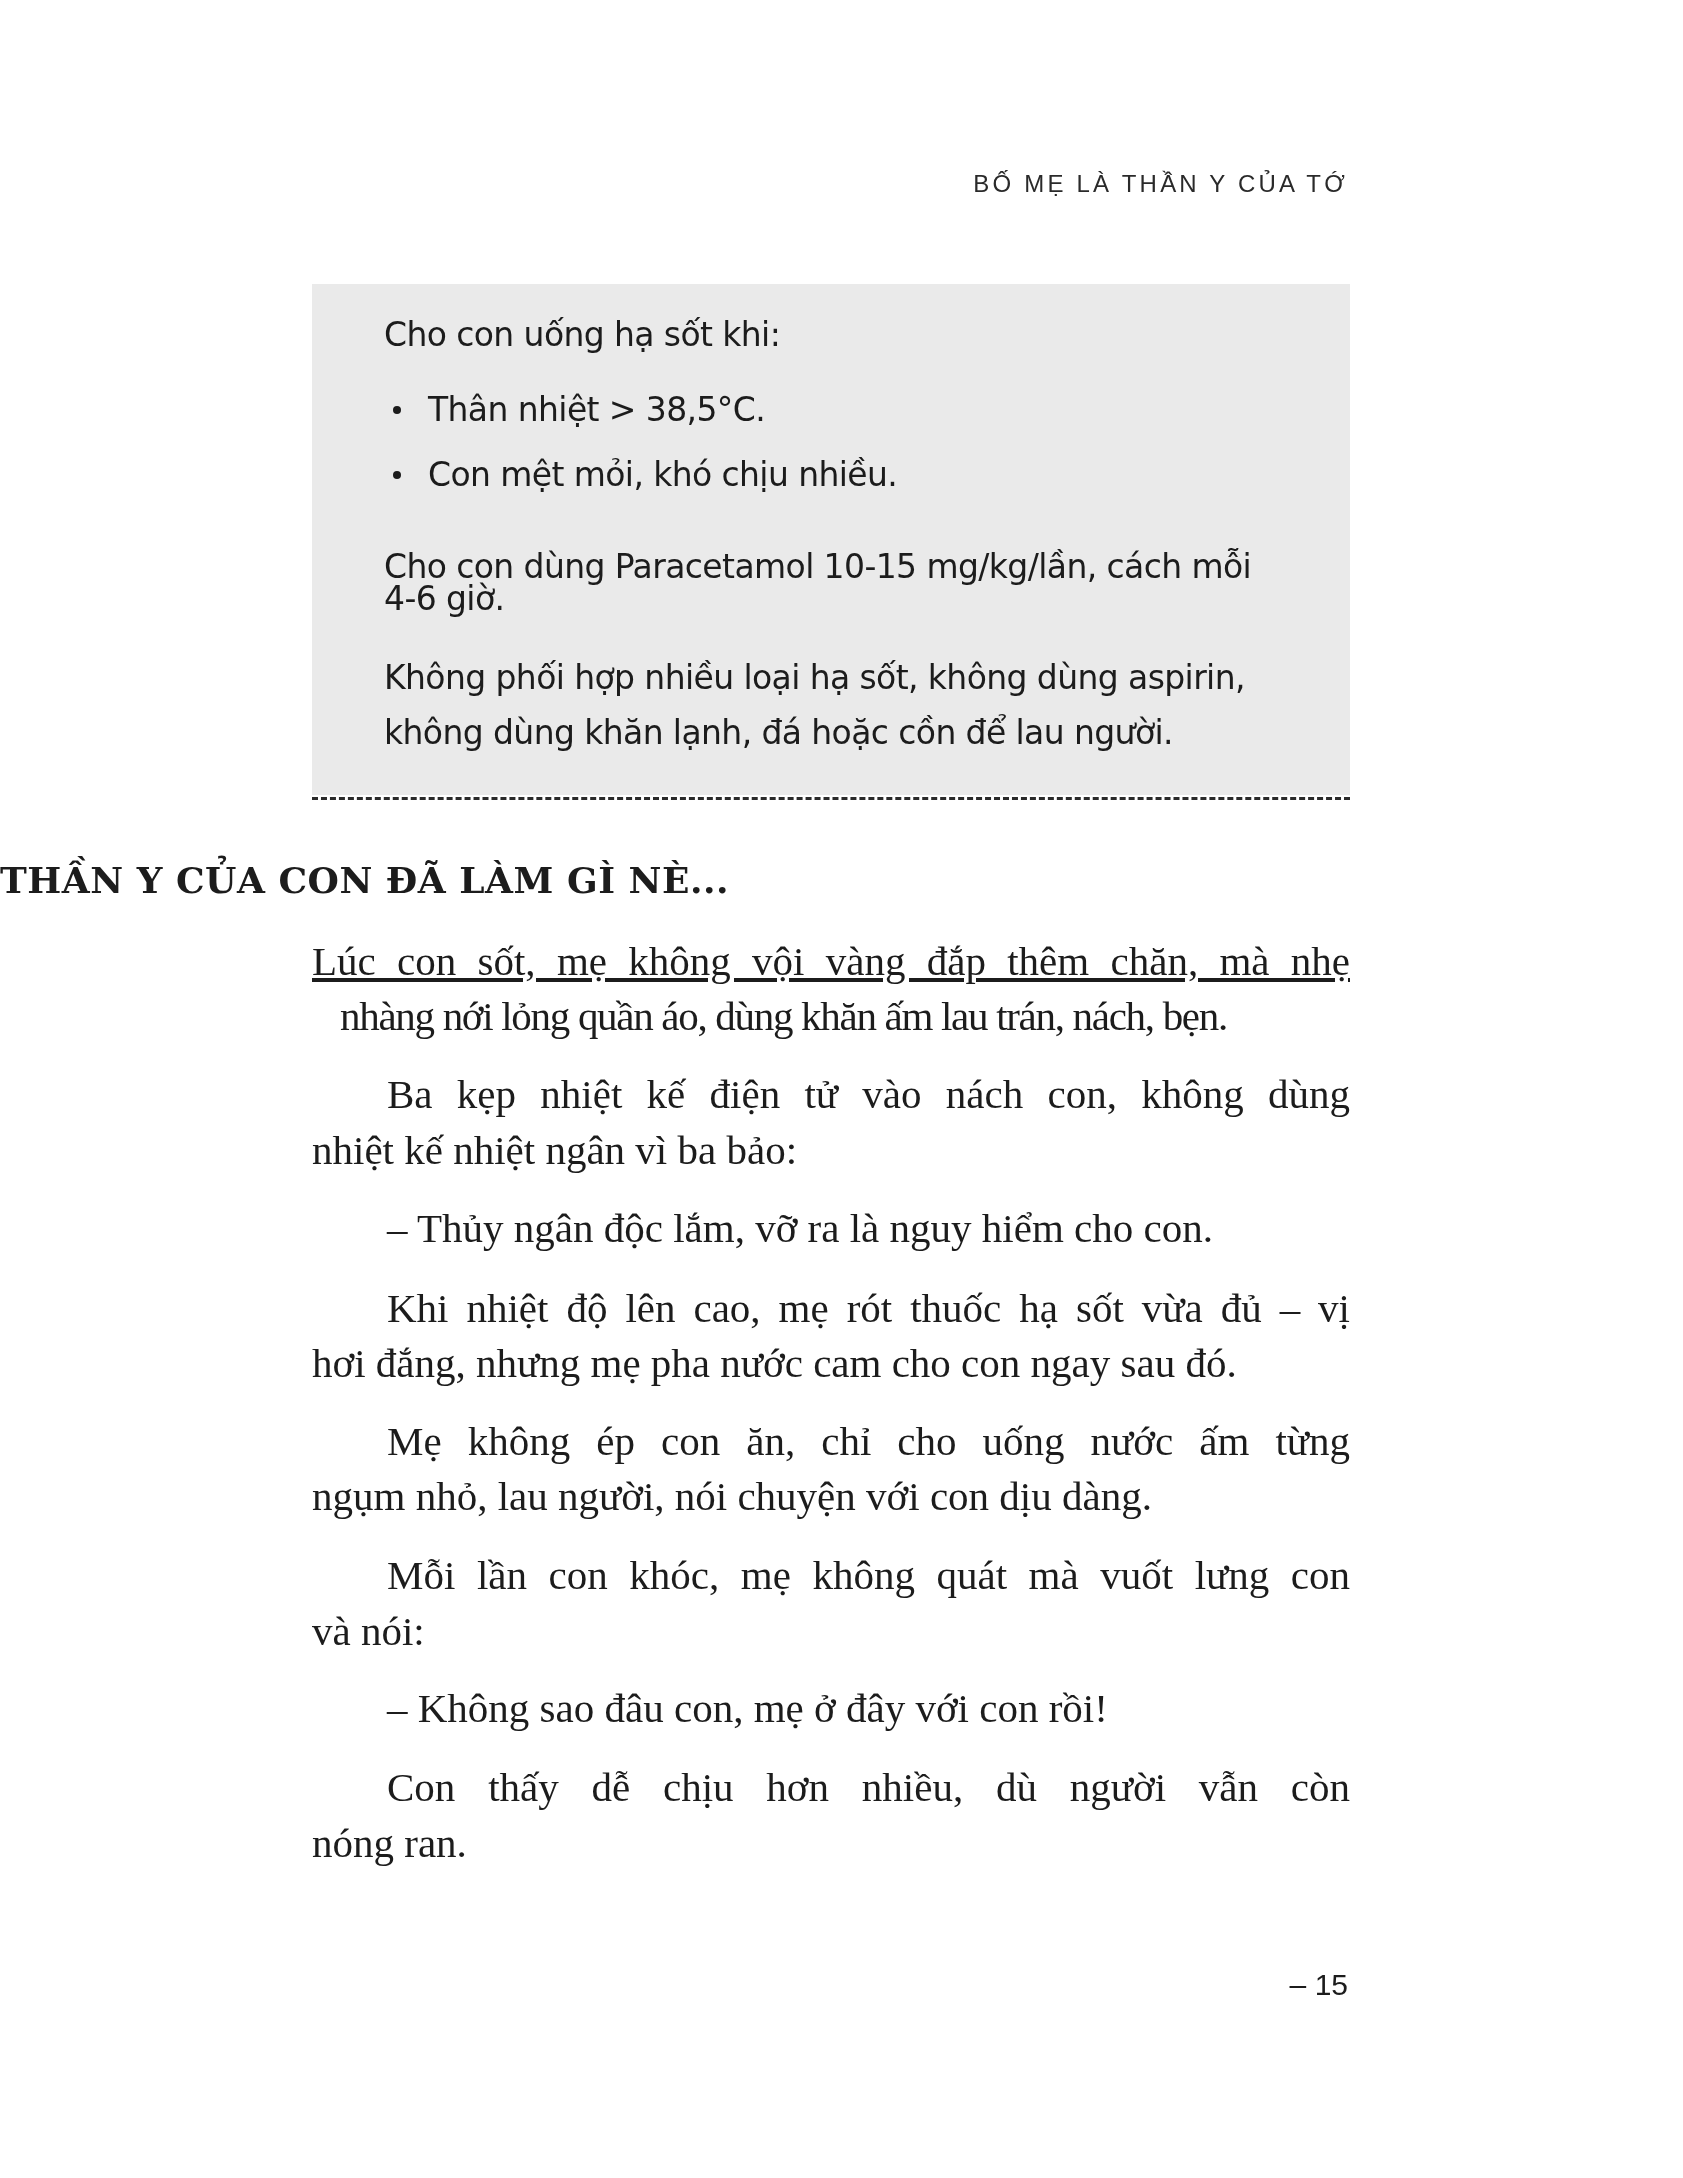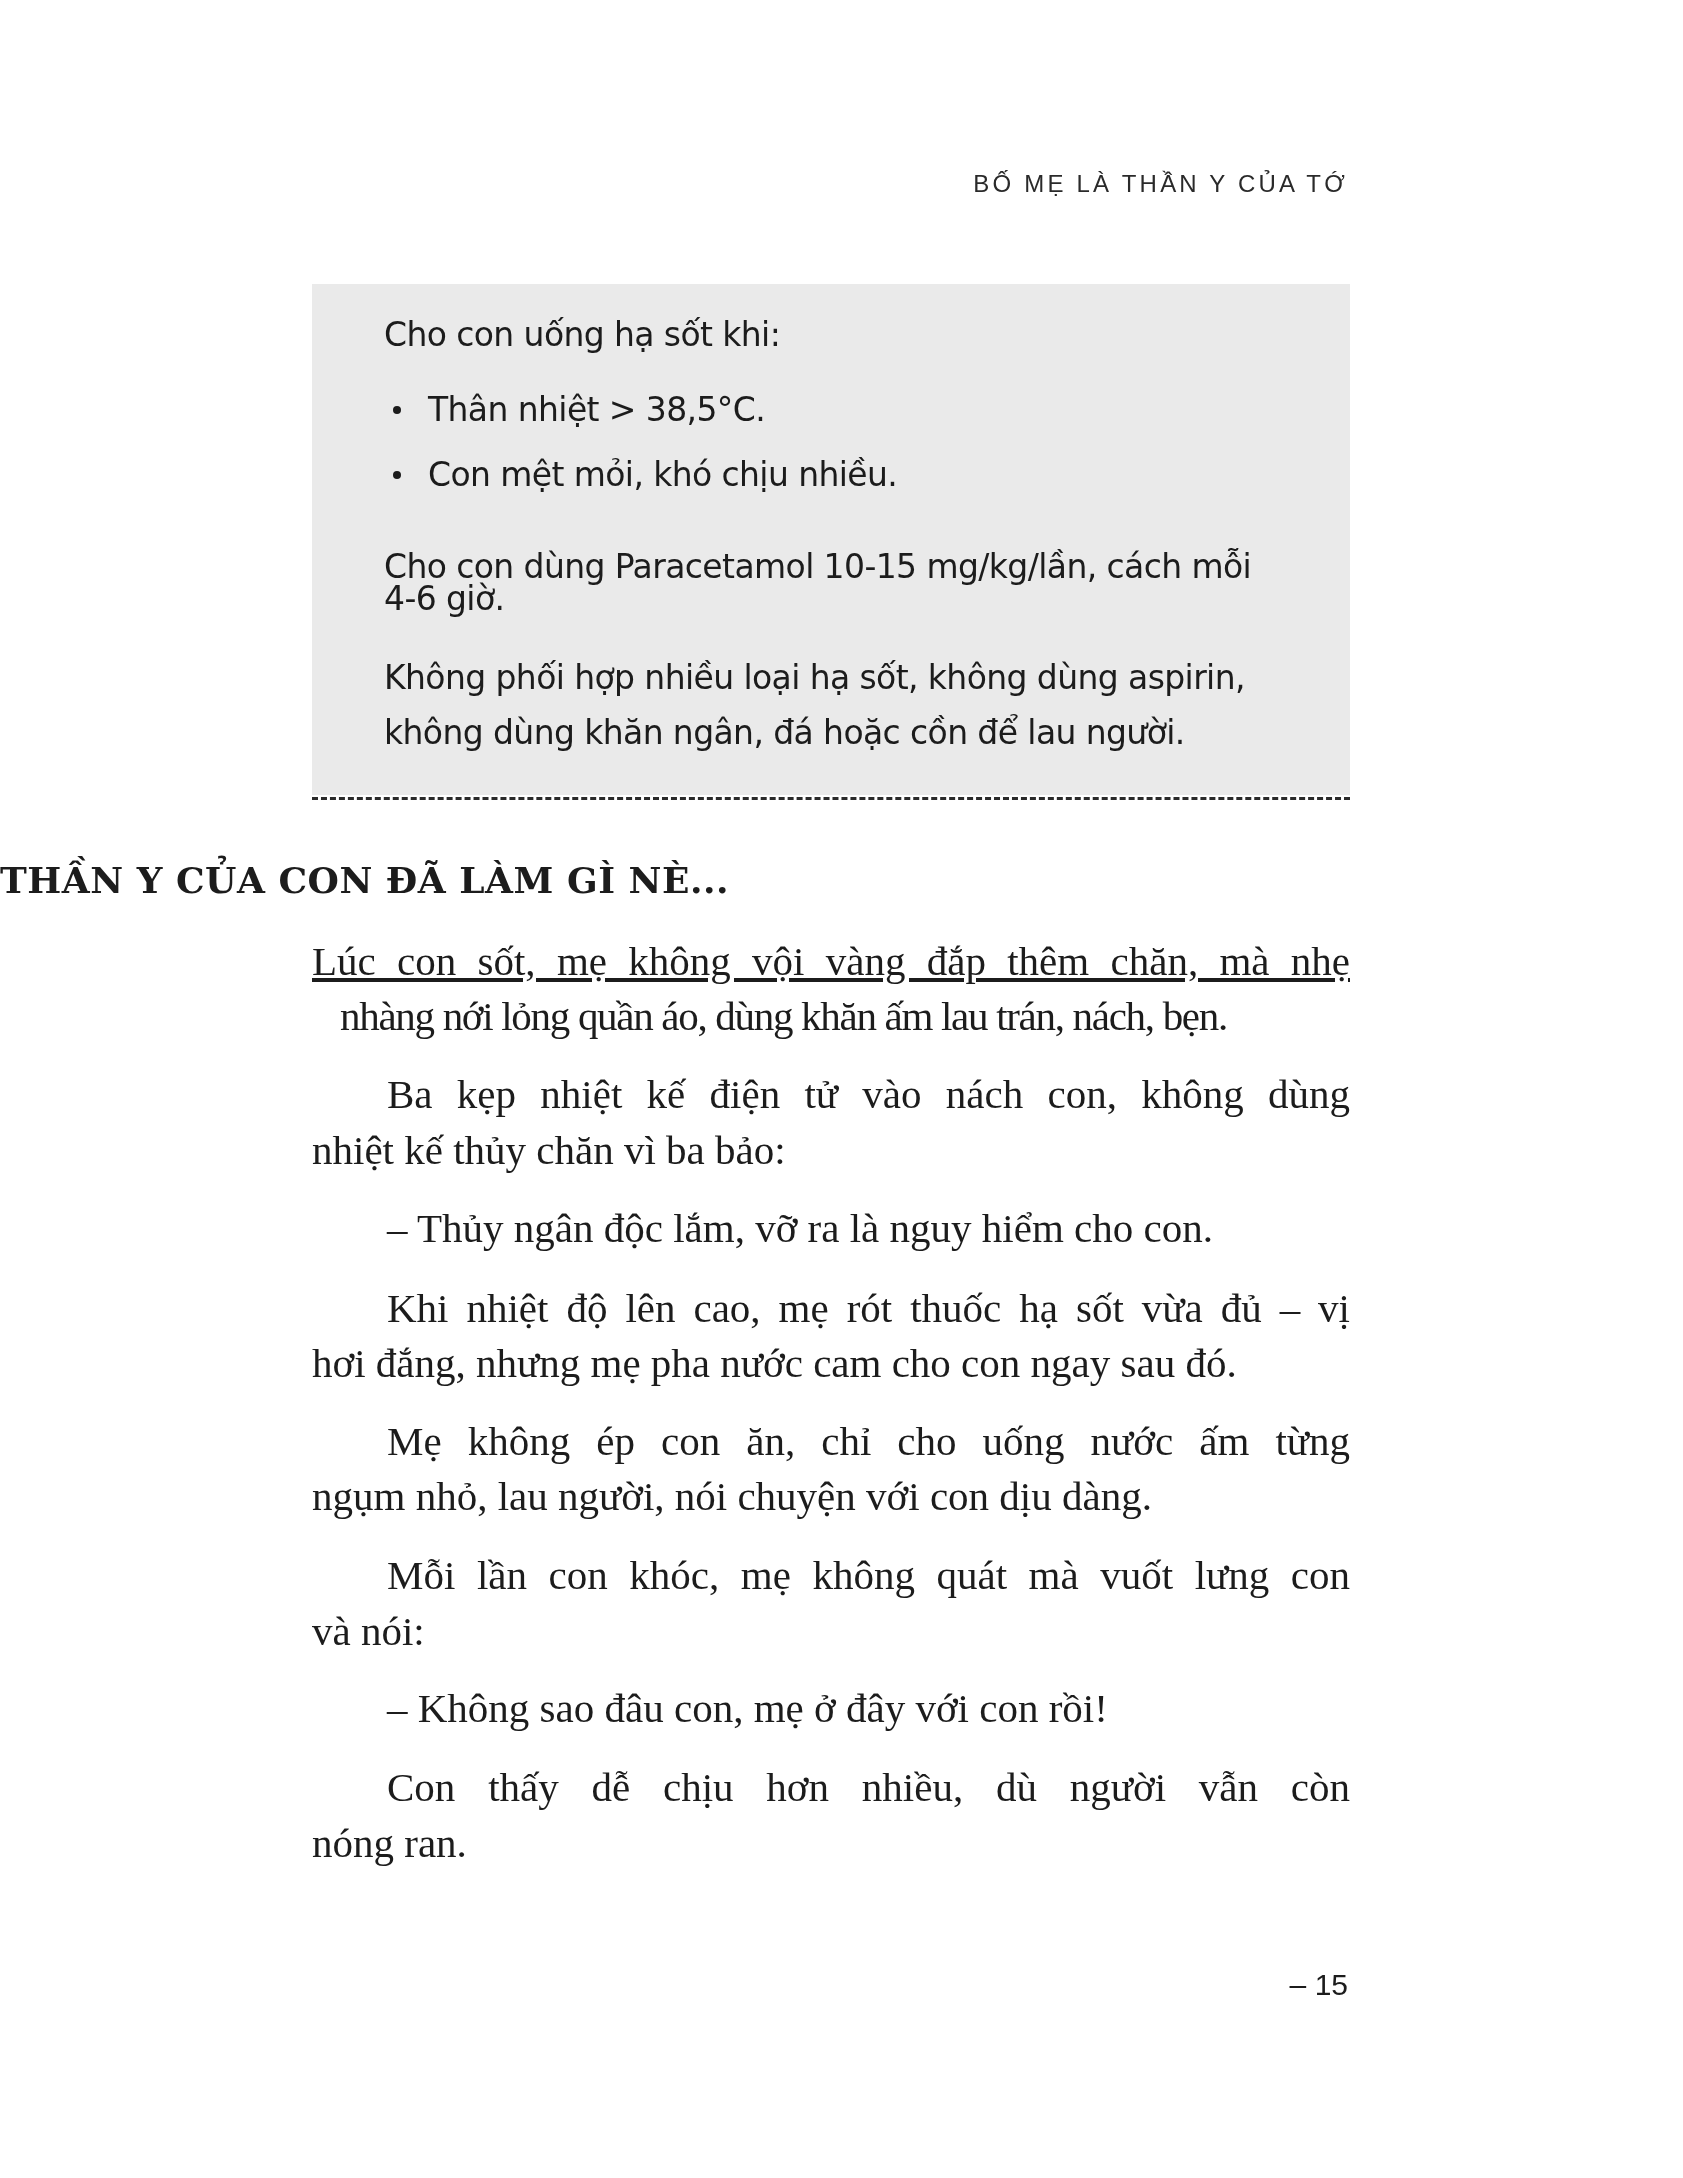--- a/index.html
+++ b/index.html
@@ -53,31 +53,31 @@
 <span class="bullet-dot" style="top:406px;"></span>
 <div class="box-text" style="top:390px; left:428px;">Thân nhiệt &gt; 38,5°C.</div>
 
 <span class="bullet-dot" style="top:471px;"></span>
 <div class="box-text" style="top:455px; left:428px;">Con mệt mỏi, khó chịu nhiều.</div>
 
 <div class="box-text" style="top:547px;">Cho con dùng Paracetamol 10-15 mg/kg/lần, cách mỗi</div>
 <div class="box-text" style="top:579px;">4-6 giờ.</div>
 
 <div class="box-text" style="top:658px;">Không phối hợp nhiều loại hạ sốt, không dùng aspirin,</div>
-<div class="box-text" style="top:713px;">không dùng khăn ngân, đá hoặc cồn để lau người.</div>
+<div class="box-text" style="top:713px;">không dùng khăn lạnh, đá hoặc cồn để lau người.</div>
 
 <div class="dash-line"></div>
 
 <h2 class="section-title" style="margin:0;">THẦN Y CỦA CON ĐÃ LÀM GÌ NÈ...</h2>
 
 <div class="body-line justify" style="top:937px;text-decoration:underline;">Lúc con sốt, mẹ không vội vàng đắp thêm chăn, mà nhẹ</div>
 <div class="body-line" style="top:992px; letter-spacing:-1.3px;margin-left:28px;">nhàng nới lỏng quần áo, dùng khăn ấm lau trán, nách, bẹn.</div>
 
 <div class="body-line justify indent" style="top:1070px;">Ba kẹp nhiệt kế điện tử vào nách con, không dùng</div>
-<div class="body-line" style="top:1126px;">nhiệt kế thủy chăn vì ba bảo:</div>
+<div class="body-line" style="top:1126px;">nhiệt kế nhiệt ngân vì ba bảo:</div>
 
 <div class="body-line indent" style="top:1204px;">– Thủy ngân độc lắm, vỡ ra là nguy hiểm cho con.</div>
 
 <div class="body-line justify indent" style="top:1284px;">Khi nhiệt độ lên cao, mẹ rót thuốc hạ sốt vừa đủ – vị</div>
 <div class="body-line" style="top:1339px;">hơi đắng, nhưng mẹ pha nước cam cho con ngay sau đó.</div>
 
 <div class="body-line justify indent" style="top:1417px;">Mẹ không ép con ăn, chỉ cho uống nước ấm từng</div>
 <div class="body-line" style="top:1472px;">ngụm nhỏ, lau người, nói chuyện với con dịu dàng.</div>
 
 <div class="body-line justify indent" style="top:1551px;">Mỗi lần con khóc, mẹ không quát mà vuốt lưng con</div>

